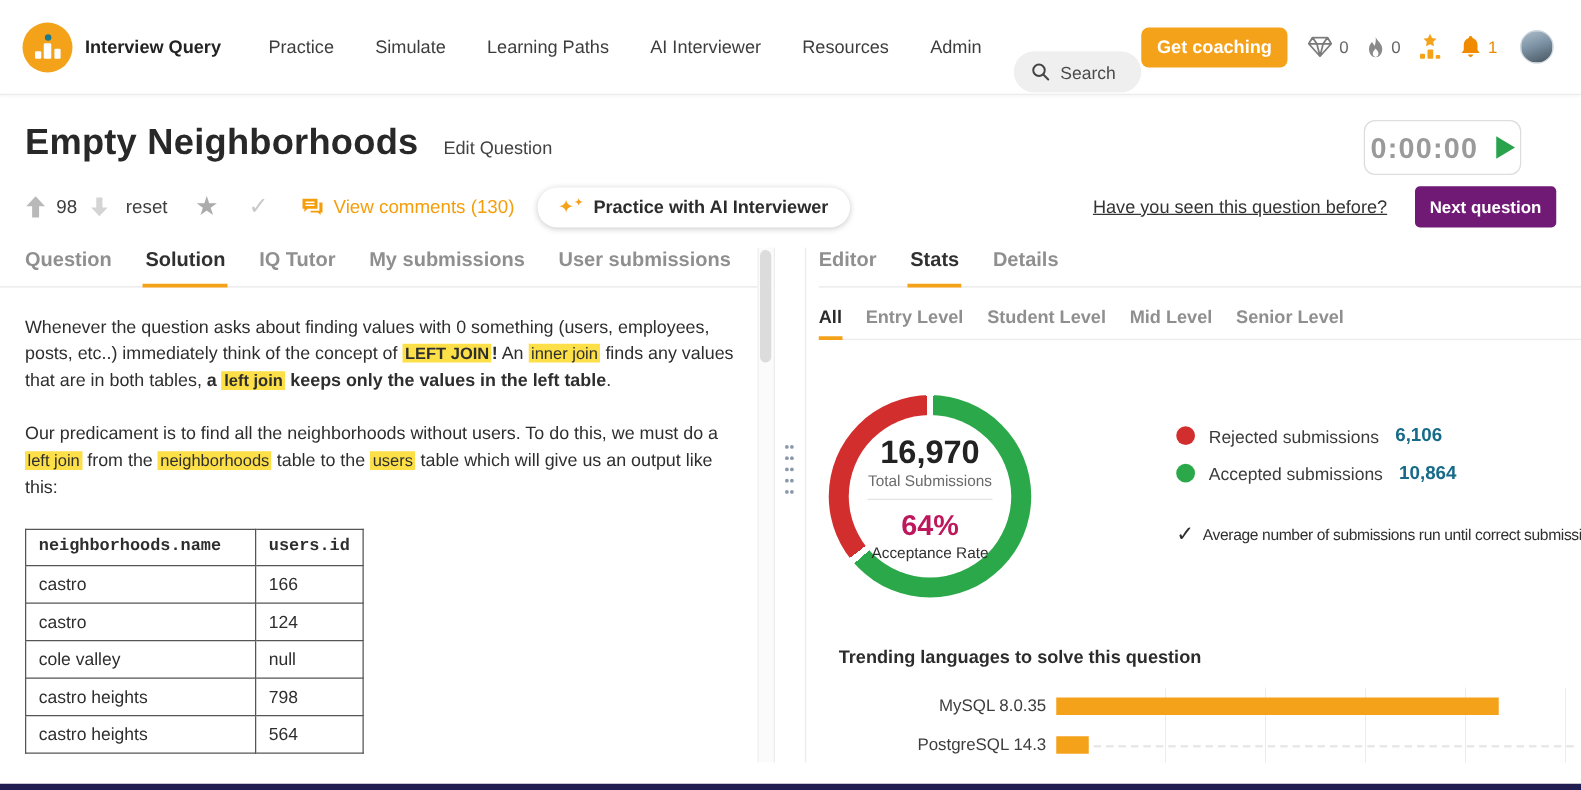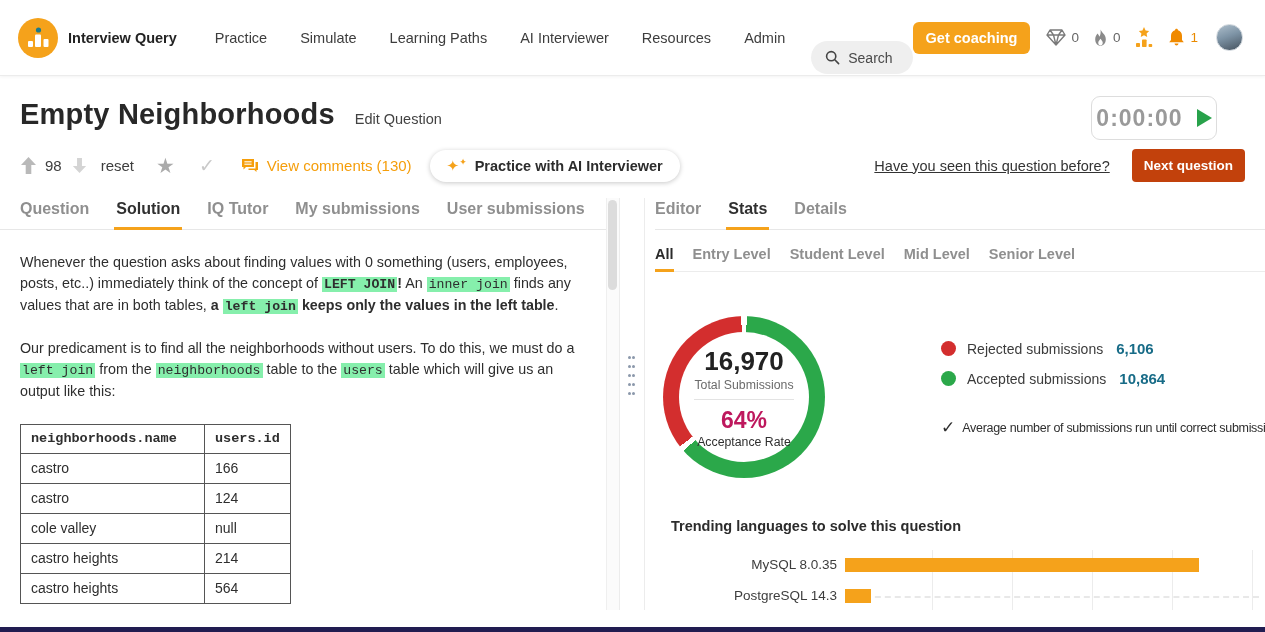--- a/index.html
+++ b/index.html
@@ -40,21 +40,21 @@
   .vote-num { font-size:15px; color:#3d3d3d; margin:0 10px 0 8px; }
   .txt-reset { font-size:15px; color:#3d3d3d; margin:0 22px 0 14px; cursor:pointer; }
   .star-ic { font-size:21px; color:#ababab; margin-right:24px; cursor:pointer; line-height:1; }
   .check-ic { font-size:19px; color:#c9c9c9; font-weight:bold; margin-right:26px; cursor:pointer; line-height:1; }
   .comments { display:flex; align-items:center; gap:8px; color:#F59E0B; font-size:15px; cursor:pointer; margin-right:18px; white-space:nowrap; }
   .ai-pill { display:flex; align-items:center; gap:8px; background:#fff; border-radius:19px; padding:8px 17px;
              box-shadow:0 1px 5px rgba(0,0,0,.22); font-weight:bold; font-size:14.5px; color:#2c2c2c; cursor:pointer; white-space:nowrap; }
   .sparkle { color:#F5A21B; font-size:15px; line-height:1; }
   .act-right { display:flex; align-items:center; gap:22px; }
   .seen { font-size:14.5px; color:#333; text-decoration:underline; cursor:pointer; white-space:nowrap; }
-  .btn-next { background:#c2410c; color:#fff; font-weight:bold; font-size:13.5px; padding:9px 12px;
+  .btn-next { background:#701a75; color:#fff; font-weight:bold; font-size:13.5px; padding:9px 12px;
               border-radius:4px; border:none; cursor:pointer; white-space:nowrap; }
 
   
   .panels { display:flex; margin-top:14px; height:412px; }
   .lpanel { width:619px; position:relative; overflow:hidden; }
   .splitter { width:26px; border-left:1px solid #ececec; border-right:1px solid #ececec; position:relative; flex:0 0 auto; }
   .dots { position:absolute; top:158px; left:50%; transform:translateX(-50%); display:grid;
           grid-template-columns:4px 4px; grid-auto-rows:9px; cursor:col-resize; }
   .dots i { width:3px; height:3px; border-radius:50%; background:#8b98ab; display:block; }
   .rpanel { flex:1; padding-left:10px; position:relative; overflow:hidden; }
@@ -66,21 +66,21 @@
   .tab.active::after { content:""; position:absolute; left:-2px; right:-2px; bottom:-12px; height:3px; background:#F5A21B; }
 
   .filters { display:flex; gap:19px; padding:16px 0 9px 0; border-bottom:1px solid #ececec; }
   .filter { font-size:14.5px; font-weight:bold; color:#8f8f8f; cursor:pointer; position:relative; white-space:nowrap; }
   .filter.active { color:#2b2b2b; }
   .filter.active::after { content:""; position:absolute; left:0; right:0; bottom:-10px; height:3px; background:#F5A21B; }
 
   
   .sol { padding:22px 30px 0 20px; font-size:14.3px; line-height:1.5; color:#2e2e2e; }
   .sol p { margin-bottom:21px; }
-  .code, .bcode { font-family:Liberation Mono, monospace; background:#86efac;
+  .code, .bcode { font-family:Liberation Sans, sans-serif; background:#fde047;
                   font-size:13.2px; padding:0 2px; }
   .bcode { font-weight:bold; }
   .b { font-weight:bold; }
   .scrolltrack { position:absolute; right:0; top:0; bottom:0; width:13px; background:#fbfbfb; border-left:1px solid #efefef; }
   .scrollthumb { position:absolute; top:2px; right:2px; width:9px; height:90px; border-radius:5px; background:#dcdcdc; }
 
   table.sol-table { border-collapse:collapse; margin:2px 0 24px 0; }
   table.sol-table th, table.sol-table td { border:1px solid #555; padding:4px 10px; text-align:left; }
   table.sol-table th { font-family:"Liberation Mono","DejaVu Sans Mono",monospace; font-size:13.5px; font-weight:bold; }
   table.sol-table td { font-size:14px; color:#2e2e2e; }
@@ -267,21 +267,21 @@
           <tr>
                 <td>castro</td>
                 <td>124</td>
               </tr>
           <tr>
                 <td>cole valley</td>
                 <td>null</td>
               </tr>
           <tr>
                 <td>castro heights</td>
-                <td>214</td>
+                <td>798</td>
               </tr>
           <tr>
                 <td>castro heights</td>
                 <td>564</td>
               </tr>
         </tbody>
           </table>
 
       </div>
       <div class="scrolltrack">

